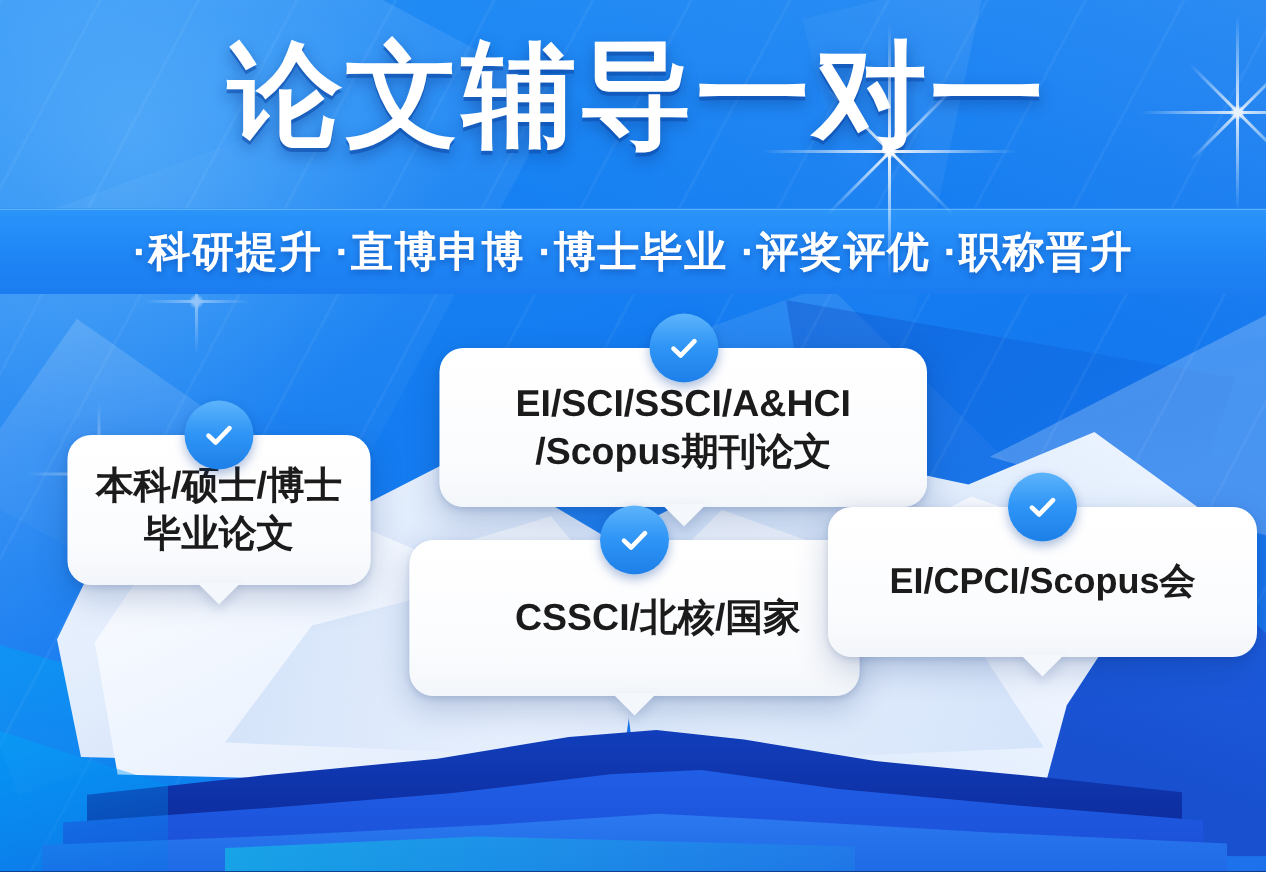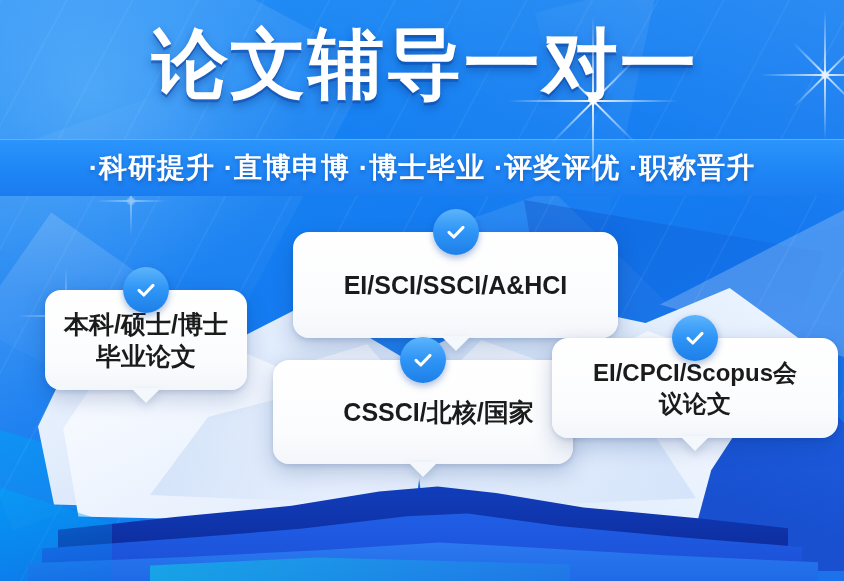--- a/index.html
+++ b/index.html
@@ -332,37 +332,37 @@
     <div class="tail"></div>
   </div>
 
   <div class="card" id="card-2">
     <div class="badge">
       <svg width="26" height="26" viewBox="0 0 26 26" aria-hidden="true">
         <path d="M6 13.4 L10.8 18 L20 8.4" fill="none" stroke="#ffffff" stroke-width="3.1" stroke-linecap="round" stroke-linejoin="round"></path>
       </svg>
     </div>
     <span class="card-line">EI/SCI/SSCI/A&amp;HCI</span>
+    <span class="card-line">/Scopus期刊论文</span>
     <div class="tail"></div>
   </div>
 
   <div class="card" id="card-3">
     <div class="badge">
       <svg width="26" height="26" viewBox="0 0 26 26" aria-hidden="true">
         <path d="M6 13.4 L10.8 18 L20 8.4" fill="none" stroke="#ffffff" stroke-width="3.1" stroke-linecap="round" stroke-linejoin="round"></path>
       </svg>
     </div>
     <span class="card-line">CSSCI/北核/国家</span>
     <div class="tail"></div>
   </div>
 
   <div class="card" id="card-4">
     <div class="badge">
       <svg width="26" height="26" viewBox="0 0 26 26" aria-hidden="true">
         <path d="M6 13.4 L10.8 18 L20 8.4" fill="none" stroke="#ffffff" stroke-width="3.1" stroke-linecap="round" stroke-linejoin="round"></path>
       </svg>
     </div>
     <span class="card-line">EI/CPCI/Scopus会</span>
-    <span class="card-line">议论文</span>
     <div class="tail"></div>
   </div>
 
 </div>
 
 </body></html>

